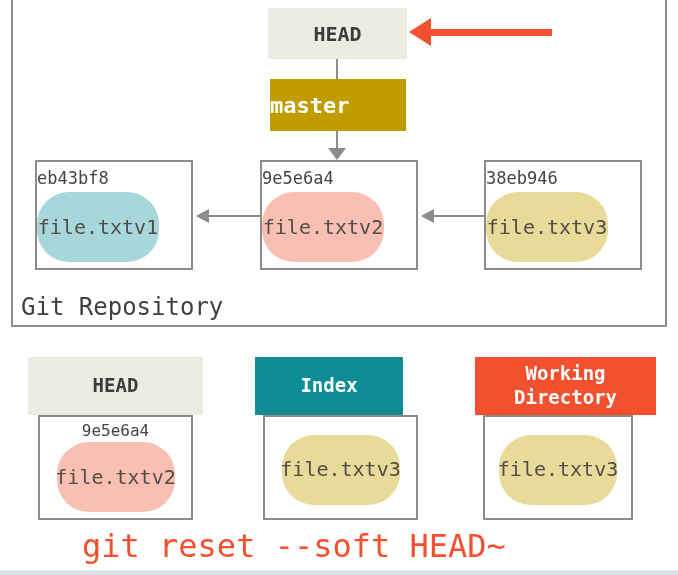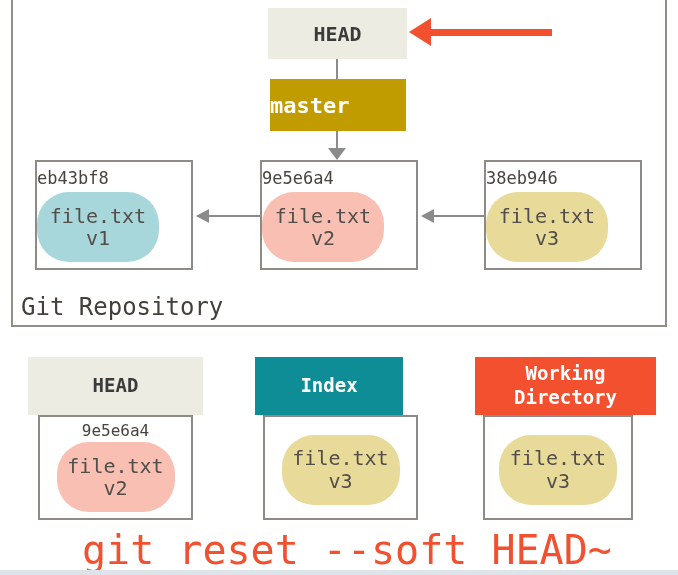--- a/index.html
+++ b/index.html
@@ -44,21 +44,21 @@
   
   .commit {
     position:absolute; top:160px; width:158px; height:110px; box-sizing:border-box;
     background:#ffffff; border:2px solid #8e8b84;
     display:flex; flex-direction:column; align-items:flex-start;
   }
   .c0 { left:35px; } .c1 { left:260px; } .c2 { left:484px; }
   .hash { margin-top:6px; font-size:17px; color:#474440; }
   .oval {
     margin-top:4px; width:122px; height:70px; border-radius:32px;
-    display:flex; flex-direction:column; align-items:center; justify-content:center;
+    display:flex; flex-direction:row; align-items:center; justify-content:center;
     font-size:20px; color:#514d49; line-height:1.12;
   }
   .oval-blue { background:#a7d7da; }
   .oval-pink { background:#f8bfb2; }
   .oval-tan  { background:#e8da99; }
   
   .h-shaft { position:absolute; top:215px; height:2px; background:#8b8b8b; }
   .hs1 { left:207px; width:53px; } .hs2 { left:432px; width:52px; }
   .h-head {
     position:absolute; top:209px; width:0; height:0;
@@ -81,21 +81,21 @@
     display:flex; flex-direction:column; align-items:center;
   }
   .ab0 { left:38px;  width:155px; }
   .ab1 { left:263px; width:155px; justify-content:center; }
   .ab2 { left:483px; width:150px; justify-content:center; }
   .ab0 .hash { margin-top:4px; font-size:16px; }
   .ab0 .oval { margin-top:2px; width:118px; }
   .ab1 .oval, .ab2 .oval { width:118px; }
   
   .command {
-    position:absolute; left:82px; top:527px; font-size:40px; color:#f2502e;
+    position:absolute; left:82px; top:527px; font-size:32px; color:#f2502e;
     white-space:nowrap;
   }
   .bottom-strip { position:absolute; left:0; top:570px; width:678px; height:5px; background:#dde4e9; }
 </style>
 </head>
 <body>
 
 <div class="canvas">
 
   <div class="repo-box">

